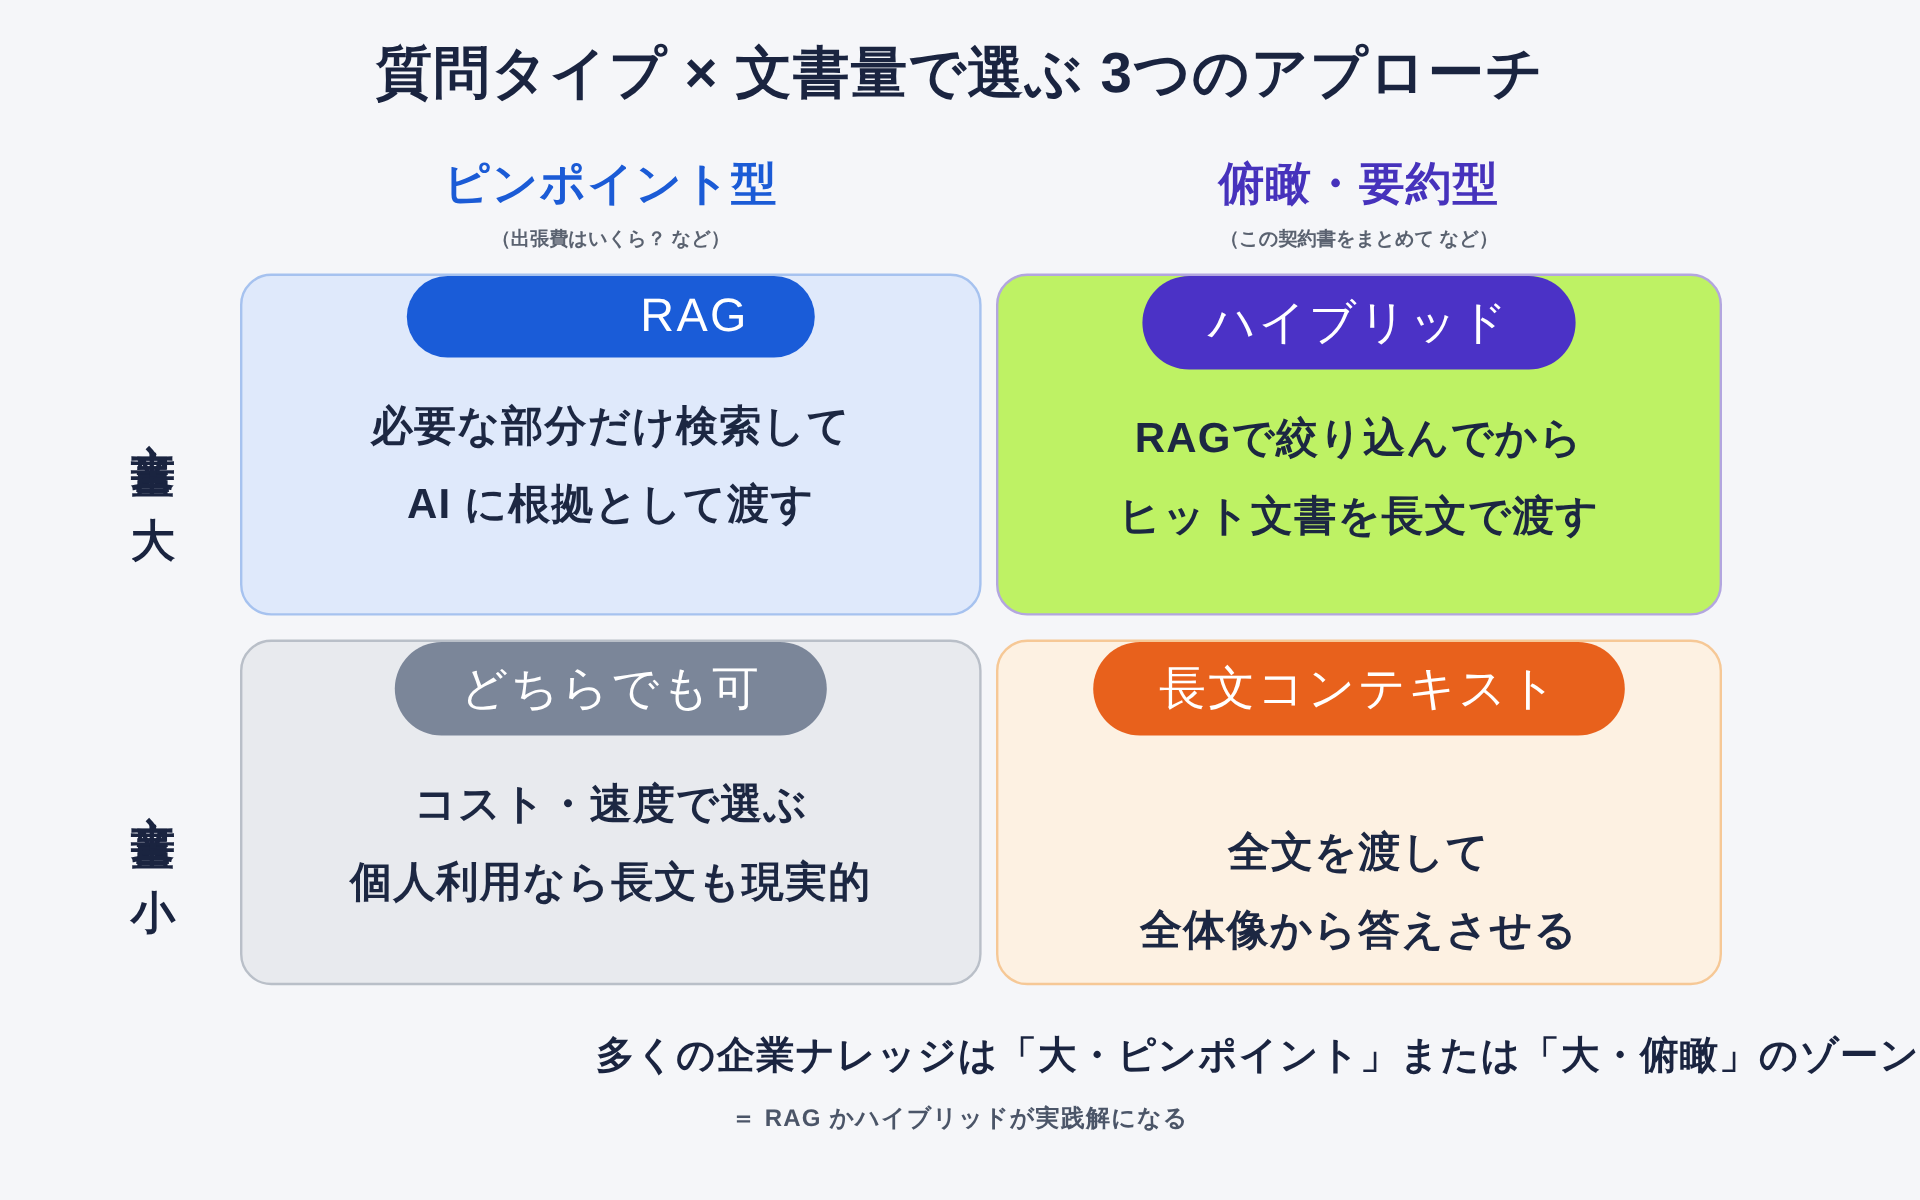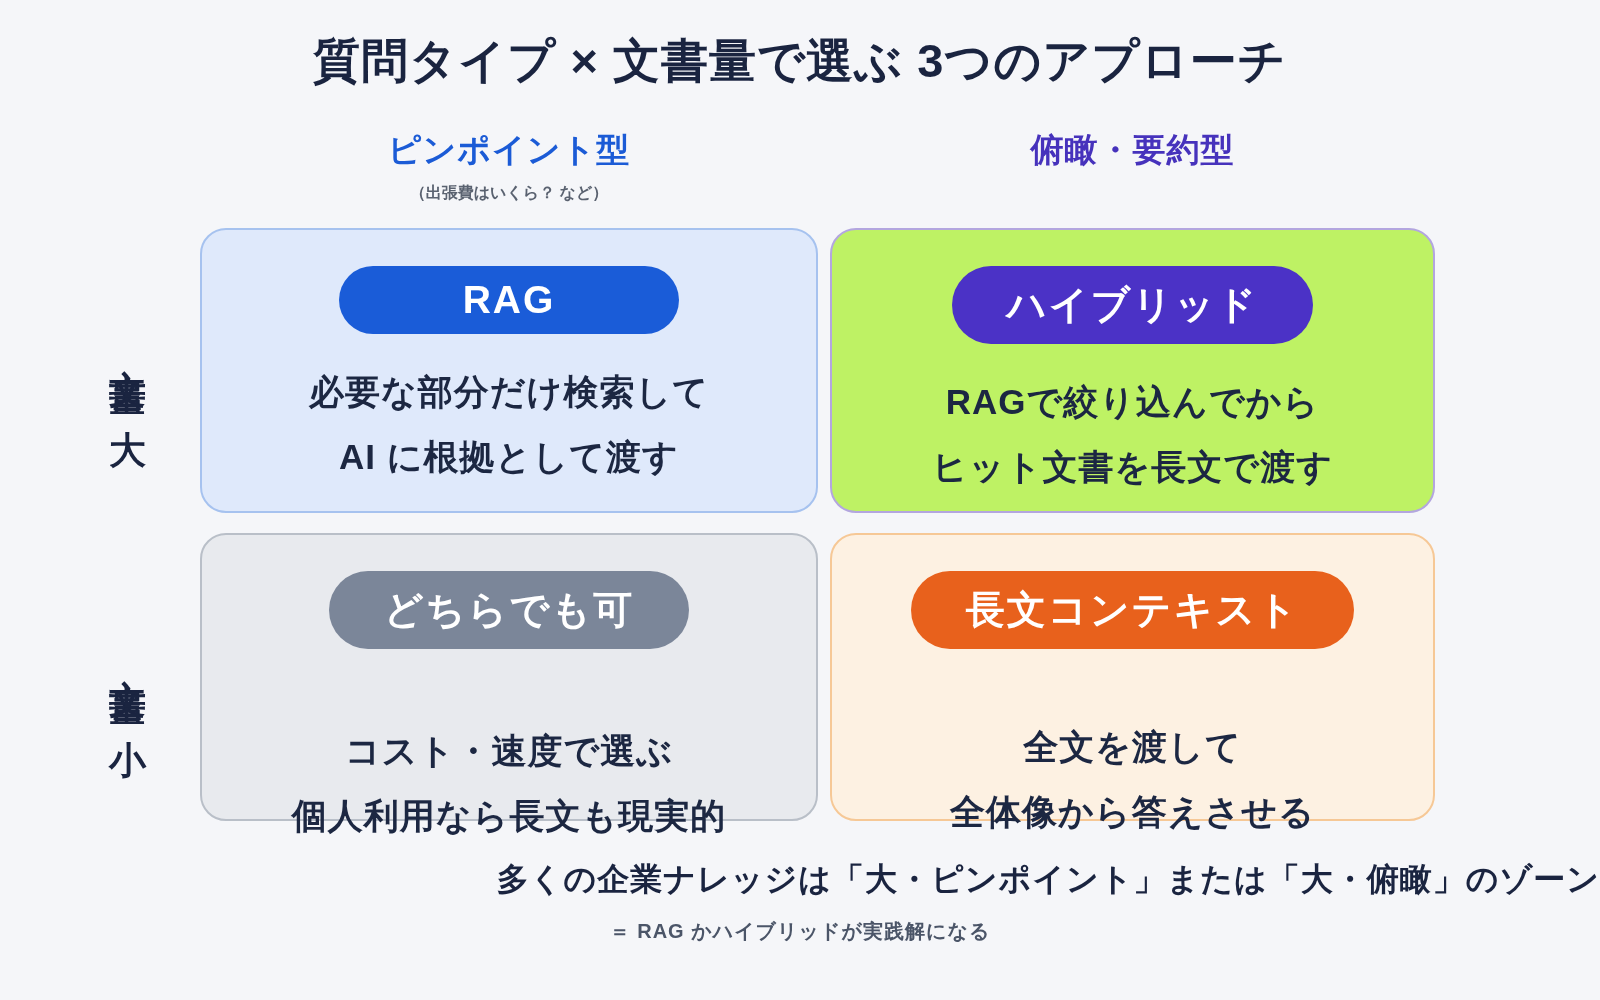--- a/index.html
+++ b/index.html
@@ -14,21 +14,21 @@
   .title {
     position: absolute; left: 0; top: 30px; width: 1600px;
     margin: 0; text-align: center;
     font-size: 47px; font-weight: 800; color: #1a2440;
     letter-spacing: 1px;
   }
 
   .col-header { position: absolute; top: 128px; text-align: center; }
   .col-header.left  { left: 200px; width: 618px; }
   .col-header.right { left: 830px; width: 605px; }
-  .col-label   { font-size: 33px; font-weight: 800; letter-spacing: 1px; }
+  .col-label   { font-size: 38px; font-weight: 800; letter-spacing: 1px; }
   .col-example { margin-top: 10px; font-size: 16px; font-weight: 700; color: #5a6270; }
 
   .row-label {
     position: absolute; left: 96px; width: 56px;
     writing-mode: vertical-rl; text-orientation: mixed;
     font-size: 37px; font-weight: 800; color: #1a2440;
     letter-spacing: 6px; text-align: center;
   }
   .row-label.top    { top: 258px; height: 230px; }
   .row-label.bottom { top: 568px; height: 230px; }
@@ -38,26 +38,25 @@
     border: 2px solid; border-radius: 26px;
     box-sizing: border-box;
     display: flex; flex-direction: column; align-items: center;
   }
   .card.tl { left: 200px; top: 228px; width: 618px; height: 285px; }
   .card.tr { left: 830px; top: 228px; width: 605px; height: 285px; }
   .card.bl { left: 200px; top: 533px; width: 618px; height: 288px; }
   .card.br { left: 830px; top: 533px; width: 605px; height: 288px; }
 
   .pill {
-    margin-top: 36px;
     min-width: 340px; box-sizing: border-box;
     padding: 12px 55px;
     border-radius: 45px;
-    text-align: center;
-    color: #ffffff; font-size: 39px; font-weight: 700;
+    text-align: right;
+    color: #ffffff; font-size: 39px; font-weight: 400;
     letter-spacing: 2px;
   }
   .card-body {
     margin-top: 26px;
     text-align: center;
     font-size: 35px; font-weight: 700; color: #1c2742;
     line-height: 1.85; letter-spacing: 1px;
   }
 
   .footer-line1 {
@@ -80,20 +79,21 @@
 
   <h1 class="title">質問タイプ × 文書量で選ぶ 3つのアプローチ</h1>
 
   <div class="col-header left">
     <div class="col-label" style="color: rgb(27, 91, 214);">ピンポイント型</div>
     <div class="col-example">（出張費はいくら？ など）</div>
   </div>
 
   <div class="col-header right">
     <div class="col-label" style="color: rgb(70, 50, 188);">俯瞰・要約型</div>
+    <div class="col-example">（この契約書をまとめて など）</div>
   </div>
 
   <div class="row-label top">文書量：大</div>
   <div class="row-label bottom">文書量：小</div>
 
   <div class="card tl" style="background-color: rgb(223, 233, 251); border-color: rgb(166, 194, 239);">
     <div class="pill" style="background-color: rgb(26, 92, 216);">RAG</div>
     <div class="card-body">
       <div>必要な部分だけ検索して</div>
       <div>AI に根拠として渡す</div>
@@ -101,21 +101,21 @@
   </div>
 
   <div class="card tr" style="background-color: #bef264; border-color: rgb(179, 166, 223);">
     <div class="pill" style="background-color: rgb(75, 50, 198);">ハイブリッド</div>
     <div class="card-body">
       <div>RAGで絞り込んでから</div>
       <div>ヒット文書を長文で渡す</div>
     </div>
   </div>
 
-  <div class="card bl" style="background-color: rgb(232, 234, 238); border-color: rgb(185, 191, 200); gap: 44px;">
+  <div class="card bl" style="background-color: rgb(232, 234, 238); border-color: rgb(185, 191, 200);">
     <div class="pill" style="background-color: rgb(123, 134, 153);">どちらでも可</div>
     <div class="card-body">
       <div>コスト・速度で選ぶ</div>
       <div>個人利用なら長文も現実的</div>
     </div>
   </div>
 
   <div class="card br" style="background-color: rgb(253, 241, 226); border-color: rgb(246, 200, 150); gap: 40px;">
     <div class="pill" style="background-color: rgb(232, 97, 28);">長文コンテキスト</div>
     <div class="card-body">

